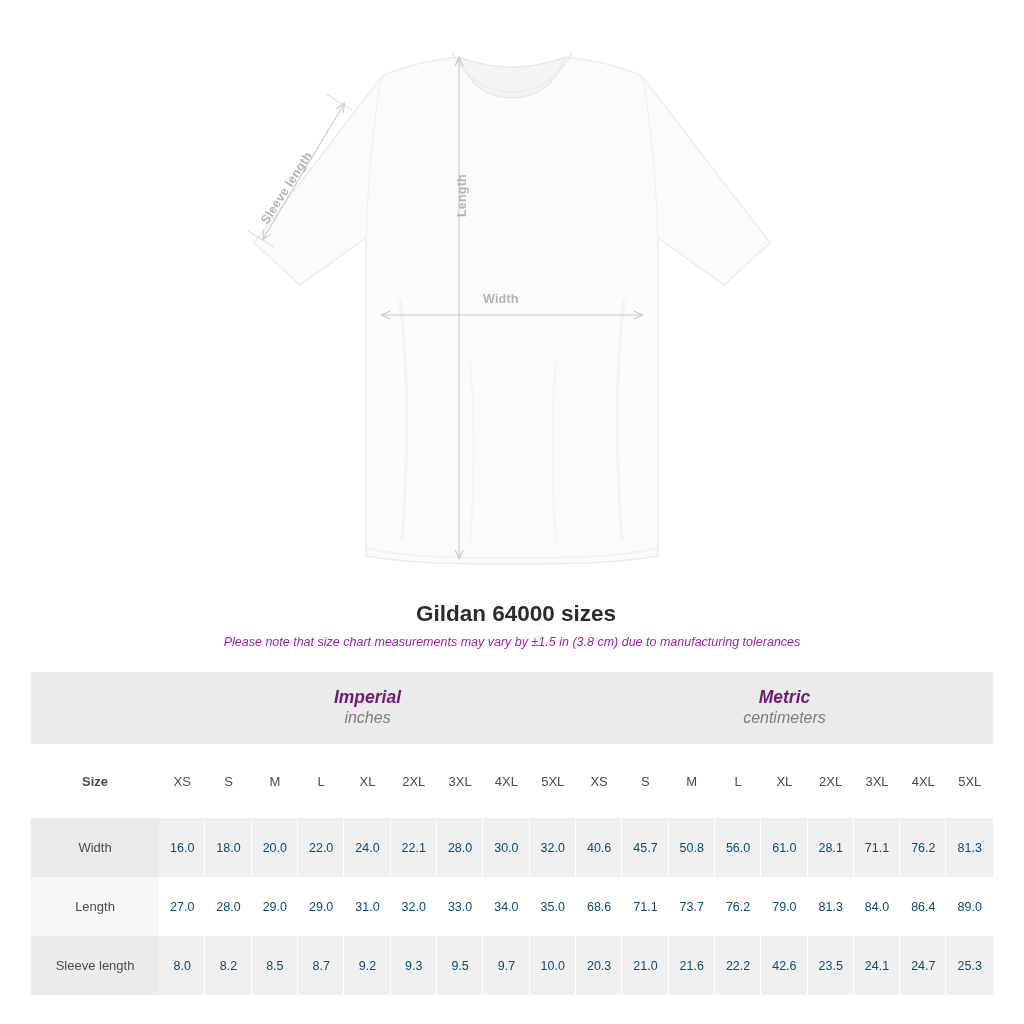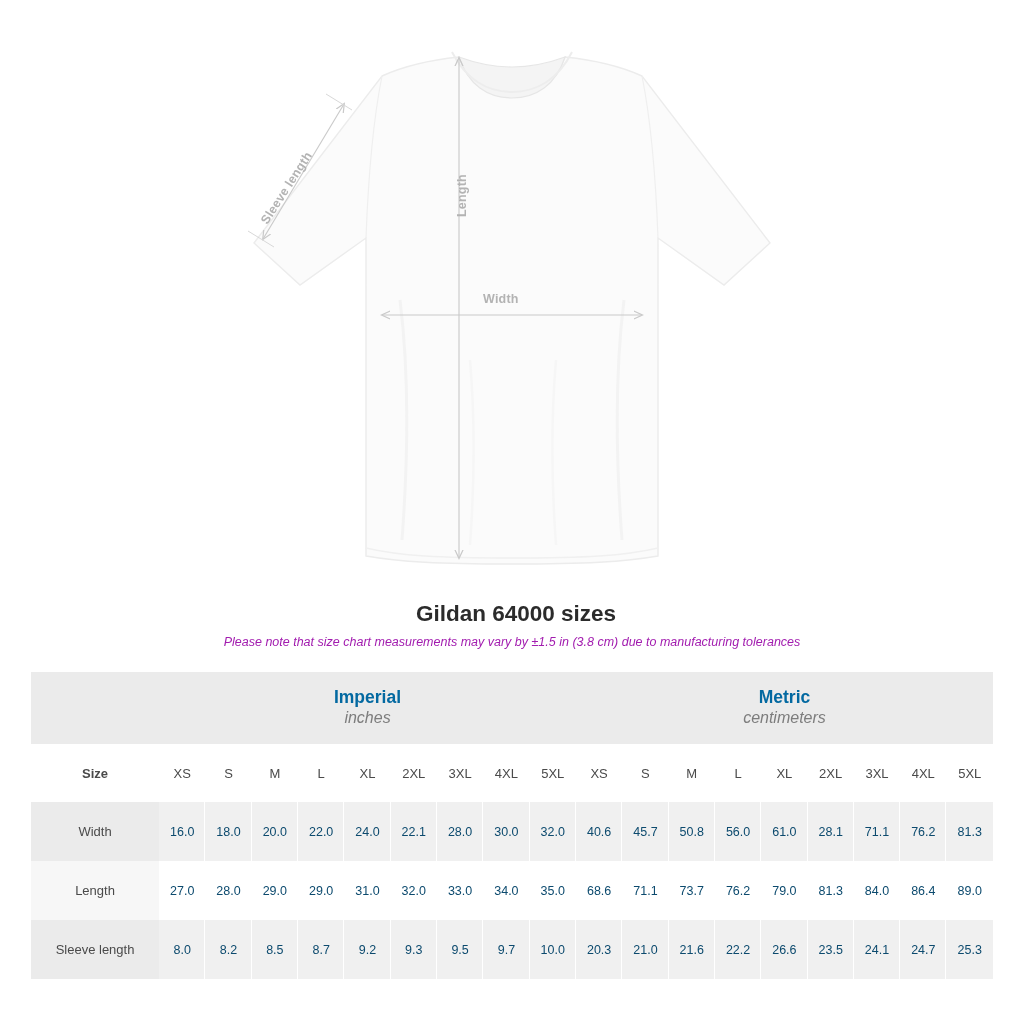--- a/index.html
+++ b/index.html
@@ -91,35 +91,36 @@
     font-weight: normal;
     border: 0;
   }
   
   .sys-cell {
     height: 72px;
     background: #ebebeb;
   }
   .sys-name {
     font-size: 17.5px;
-    font-weight: bold;
-    color: #0369a1;
+    font-style: italic;
+    font-weight: bold;
+    color: #701a75;
     line-height: 1.15;
   }
   .sys-unit {
     font-size: 16px;
     font-style: italic;
     color: #7d7d7d;
     line-height: 1.4;
   }
   .sys-blank { background: #ebebeb; }
 
   
   .size-row td {
-    height: 58px;
+    height: 74px;
     background: #ffffff;
     font-size: 13px;
     font-weight: bold;
     color: #4a4a4a;
   }
   .size-row td.rowhead {
     background: #ffffff;
     font-size: 13px;
     font-weight: bold;
     color: #4a4a4a;
@@ -305,21 +306,21 @@
           <td class="sep">8.7</td>
           <td class="sep">9.2</td>
           <td class="sep">9.3</td>
           <td class="sep">9.5</td>
           <td class="sep">9.7</td>
           <td class="sep">10.0</td>
           <td class="sep">20.3</td>
           <td class="sep">21.0</td>
           <td class="sep">21.6</td>
           <td class="sep">22.2</td>
-          <td class="sep">26.6</td>
+          <td class="sep">42.6</td>
           <td class="sep">23.5</td>
           <td class="sep">24.1</td>
           <td class="sep">24.7</td>
           <td>25.3</td>
         </tr>
       </tbody>
     </table>
   </div>
 
 </div>

